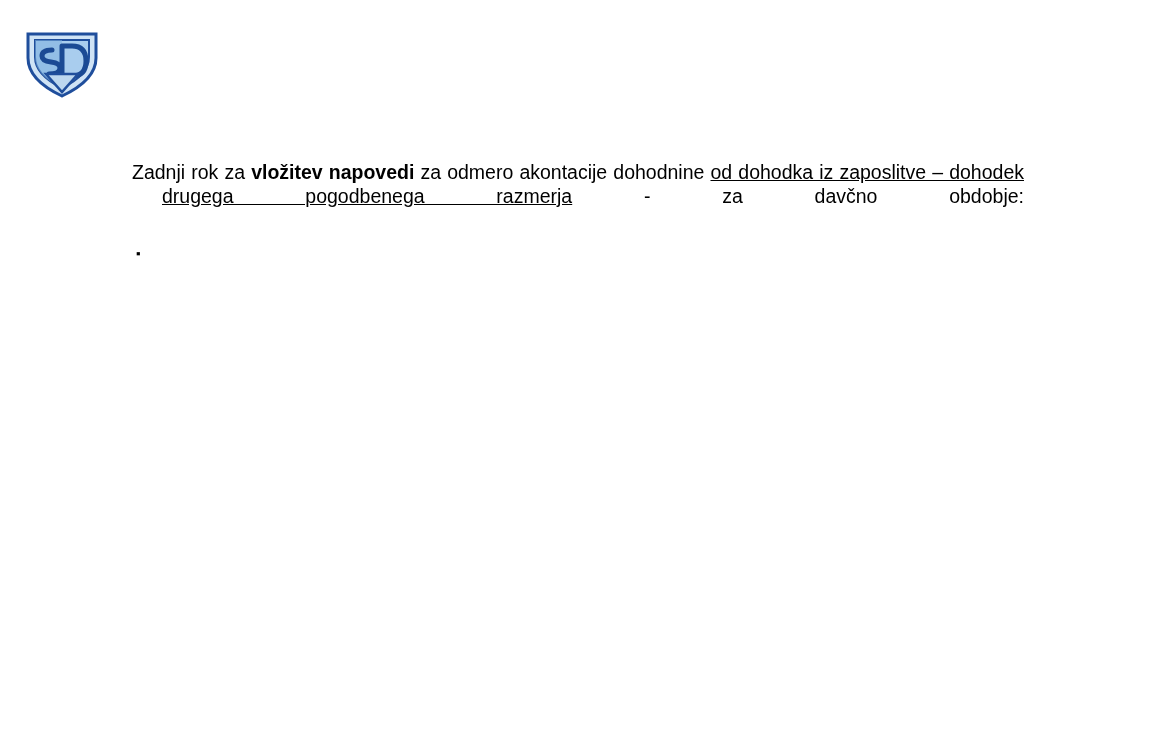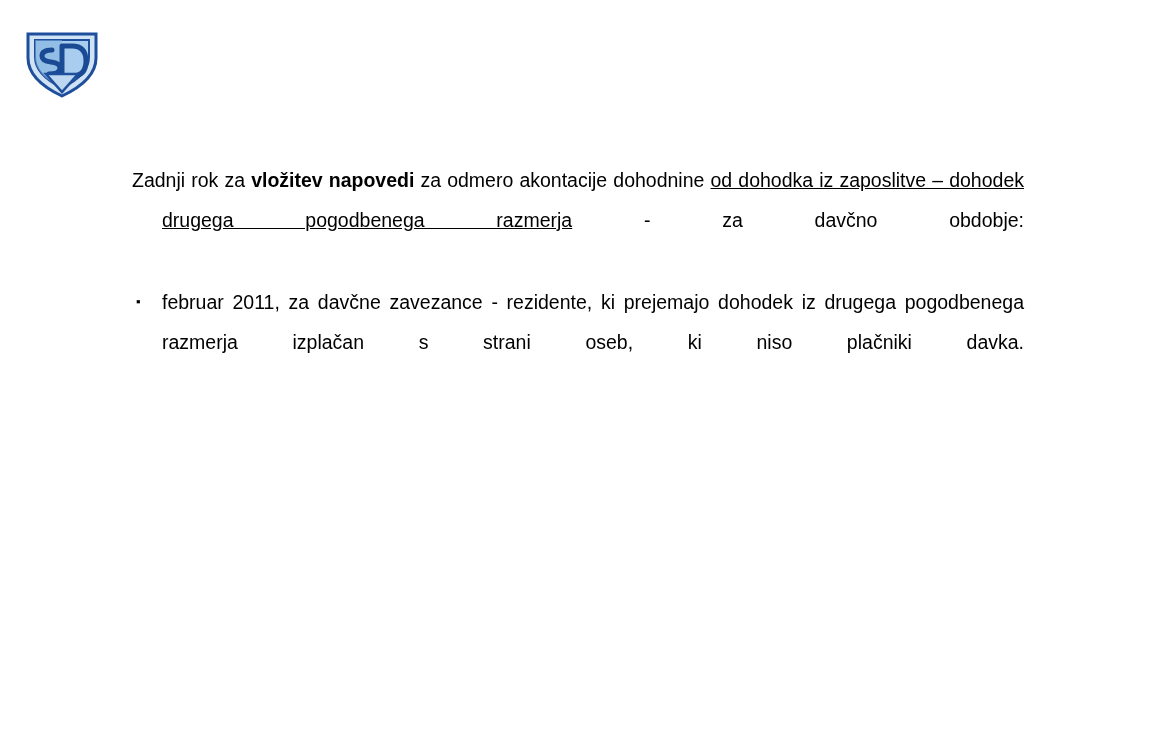--- a/index.html
+++ b/index.html
@@ -35,21 +35,21 @@
   
   .content {
     position: absolute;
     left: 132px;
     top: 160px;
     width: 892px;
   }
 
   .para {
     font-size: 19.5px;
-    line-height: 40px;
+    line-height: 24px;
     text-align: justify;
     margin: 0 0 0 0;
     padding-left: 30px;
     text-indent: -30px;
   }
   .para b { font-weight: bold; }
   .para u { text-decoration: underline; }
 
   .bullet-list {
     list-style: none;
@@ -93,18 +93,18 @@
       <path d="M24 46 L56 46 L40 64 Z" fill="#bcd7ef" stroke="#1f4e9c" stroke-width="2.5"></path>
     </svg>
   </div>
 
   <div class="content">
 
     <p class="para just-block"><span>Zadnji rok za </span><b>vložitev napovedi</b><span> za odmero akontacije dohodnine </span><u>od dohodka iz zaposlitve – dohodek drugega pogodbenega razmerja</u><span> - za davčno obdobje:</span></p>
 
     <ul class="bullet-list">
       <li class="bullet-item just-block">
-        <span class="marker">▪</span><span>februar 2011, za davčne zavezance - rezidente, ki prejemajo dohodek iz drugega pogodbenega razmerja izplačan s strani oseb, ki niso plačniki davka.</span>
+        <span class="marker">▪</span>
       </li>
     </ul>
 
   </div>
 </div>
 
 </body></html>

